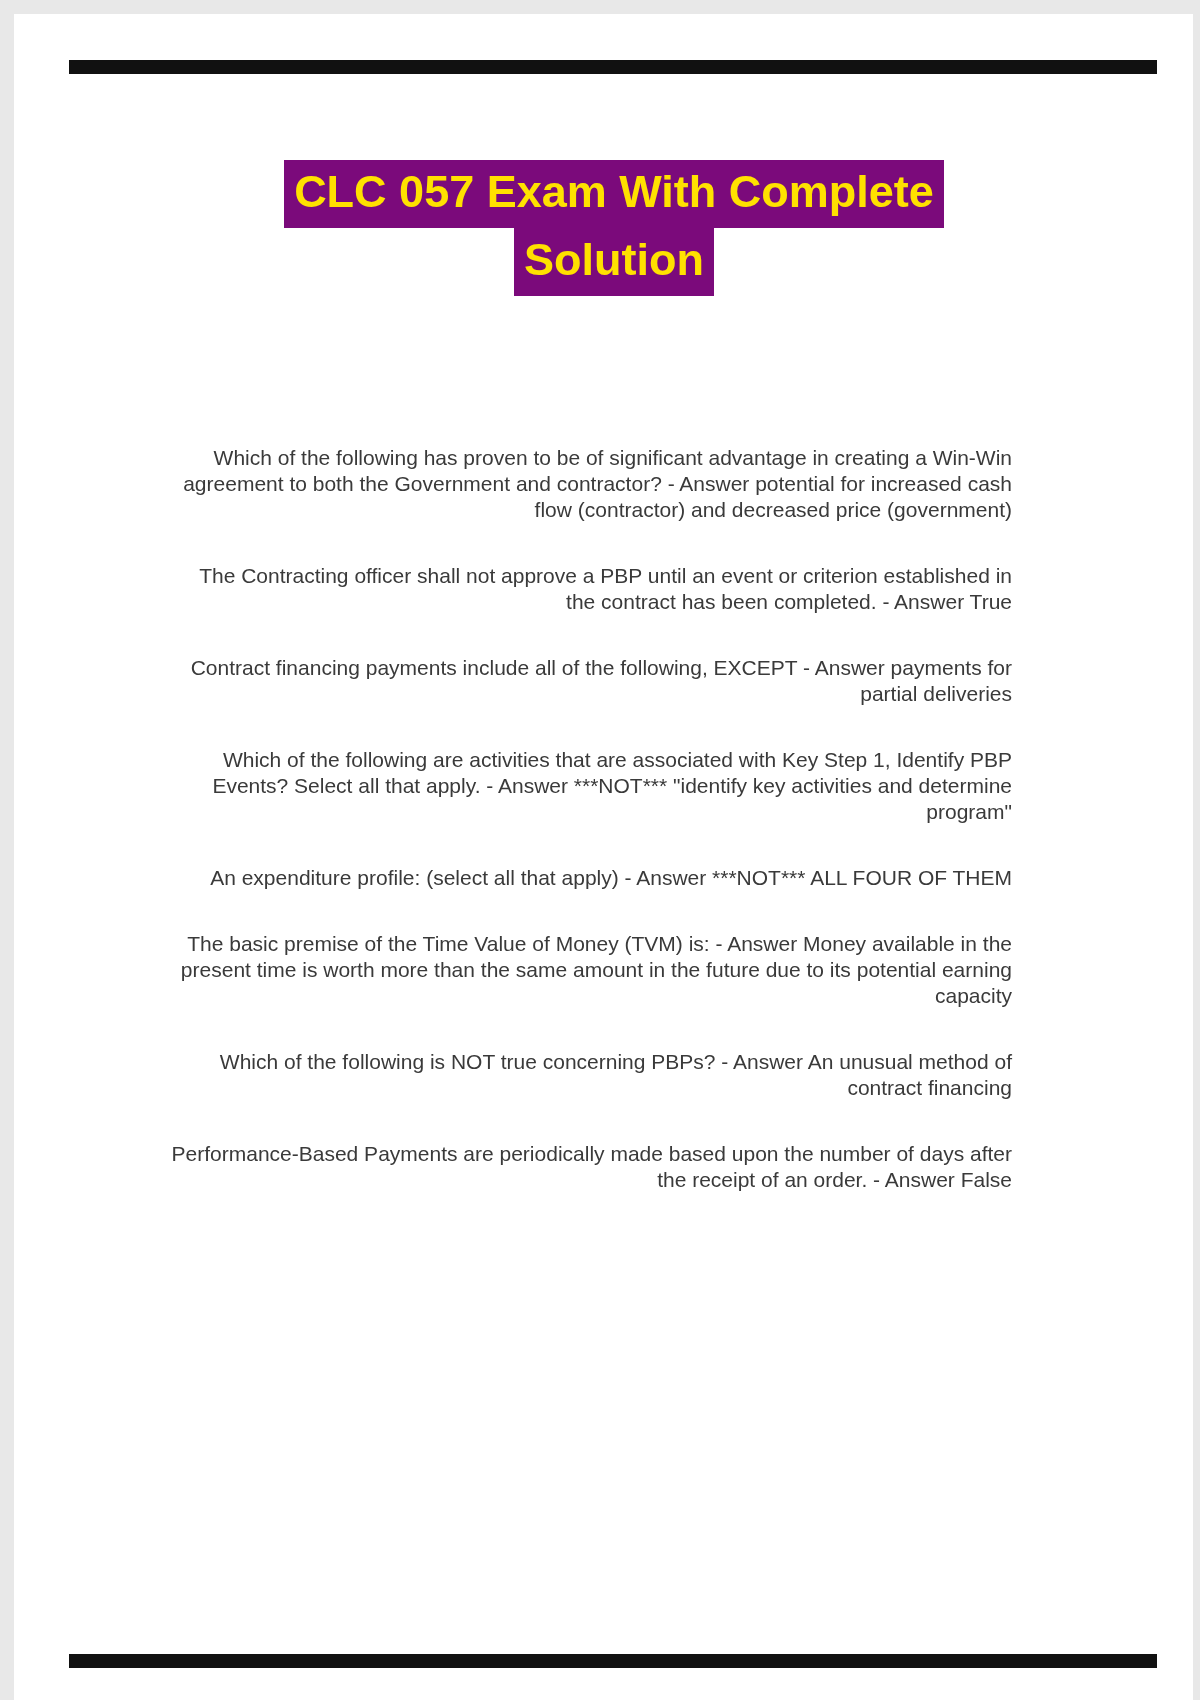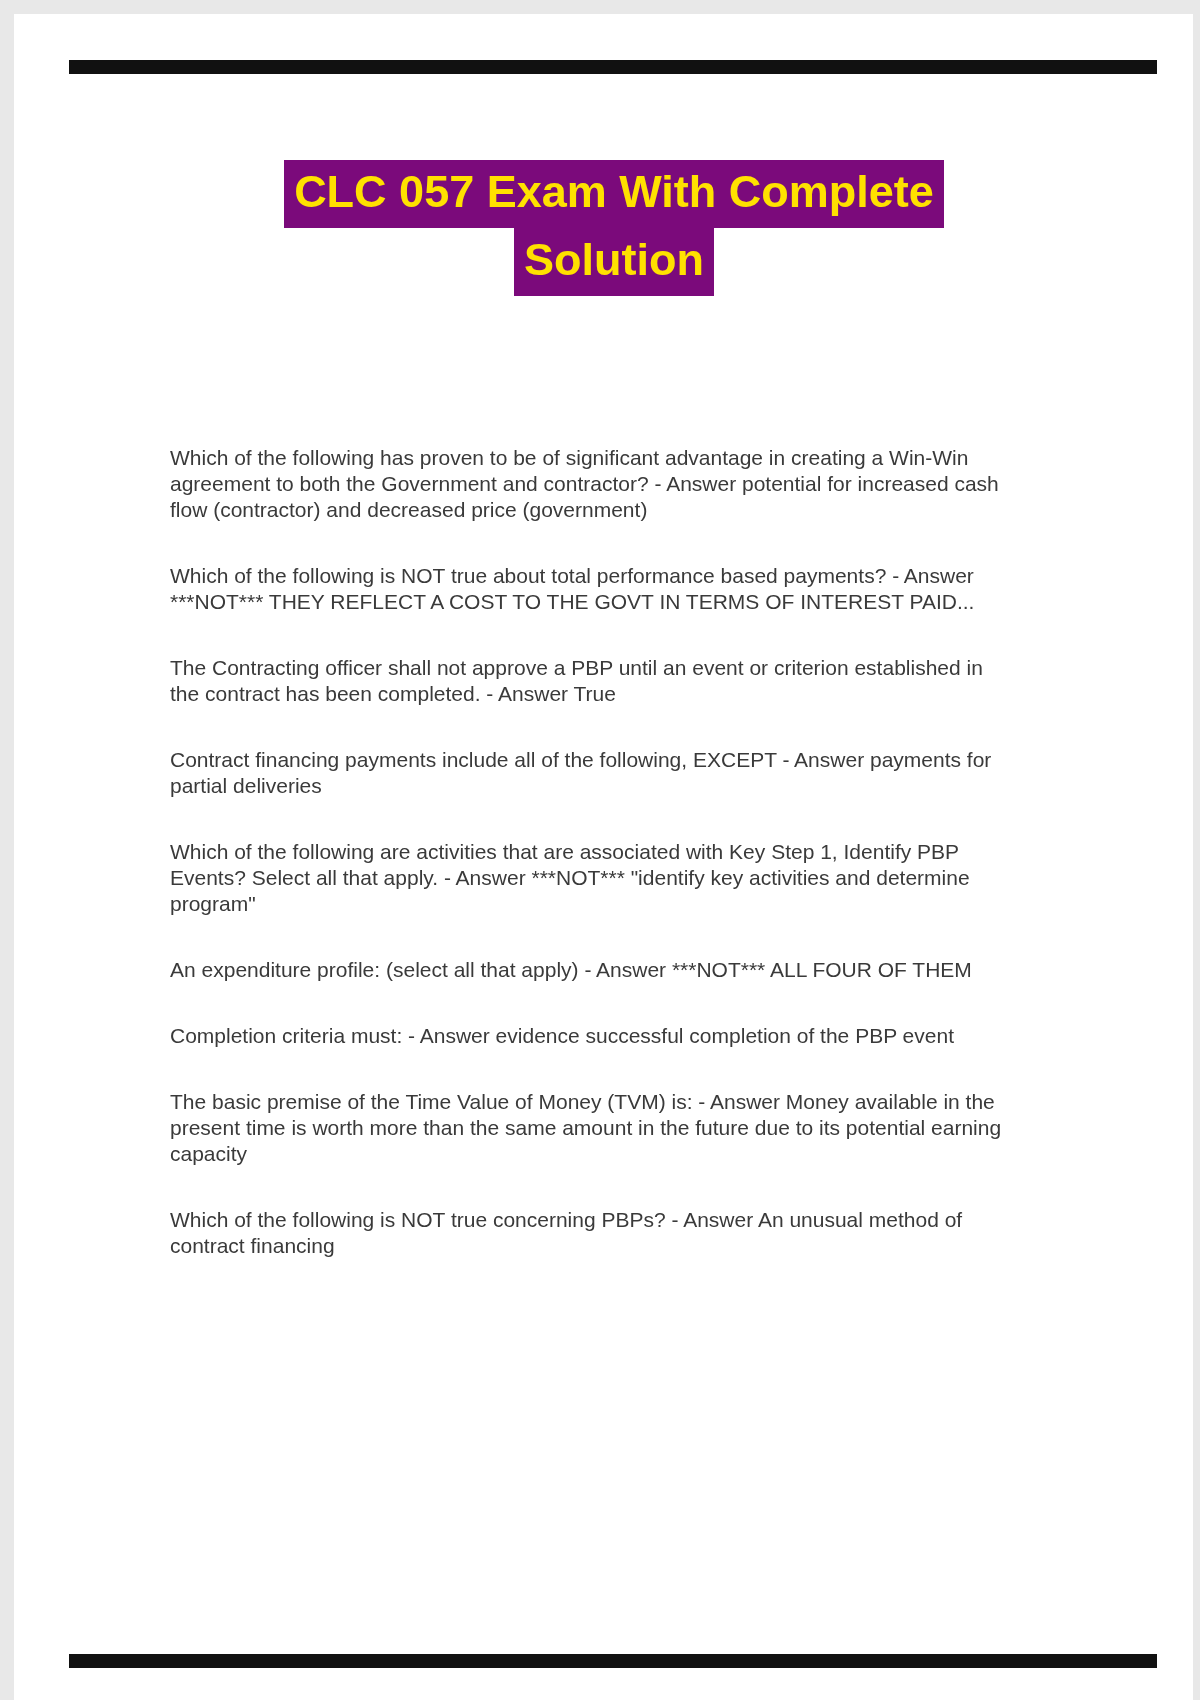--- a/index.html
+++ b/index.html
@@ -38,41 +38,41 @@
   .title .line2 { margin-top: 0px; }
   .content {
     margin: 128px 200px 0 135px;
     width: 870px;
     font-size: 21px;
     line-height: 26px;
     color: #3a3a3a;
   }
   .content p {
     margin-bottom: 26px;
+    text-align: right;
   }
 </style>
 </head>
 <body>
 
 <div class="page">
 
   <div class="rule rule-top"></div>
 
   <h1 class="title">
     <span class="hl line1">CLC 057 Exam With Complete</span><br>
     <span class="hl line2">Solution</span>
   </h1>
 
   <div class="content">
     <p>Which of the following has proven to be of significant advantage in creating a Win-Win agreement to both the Government and contractor? - Answer potential for increased cash flow (contractor) and decreased price (government)</p>
-    <p>Which of the following is NOT true about total performance based payments? - Answer ***NOT*** THEY REFLECT A COST TO THE GOVT IN TERMS OF INTEREST PAID...</p>
     <p>The Contracting officer shall not approve a PBP until an event or criterion established in the contract has been completed. - Answer True</p>
     <p>Contract financing payments include all of the following, EXCEPT - Answer payments for partial deliveries</p>
     <p>Which of the following are activities that are associated with Key Step 1, Identify PBP Events? Select all that apply. - Answer ***NOT*** "identify key activities and determine program"</p>
     <p>An expenditure profile: (select all that apply) - Answer ***NOT*** ALL FOUR OF THEM</p>
-    <p>Completion criteria must: - Answer evidence successful completion of the PBP event</p>
     <p>The basic premise of the Time Value of Money (TVM) is: - Answer Money available in the present time is worth more than the same amount in the future due to its potential earning capacity</p>
     <p>Which of the following is NOT true concerning PBPs? - Answer An unusual method of contract financing</p>
+    <p>Performance-Based Payments are periodically made based upon the number of days after the receipt of an order. - Answer False</p>
   </div>
 
   <div class="rule rule-bottom"></div>
 
 </div>
 
 </body></html>

